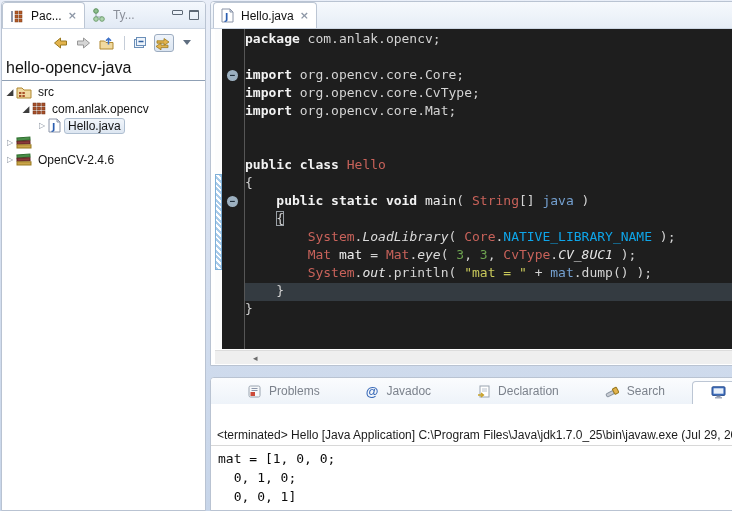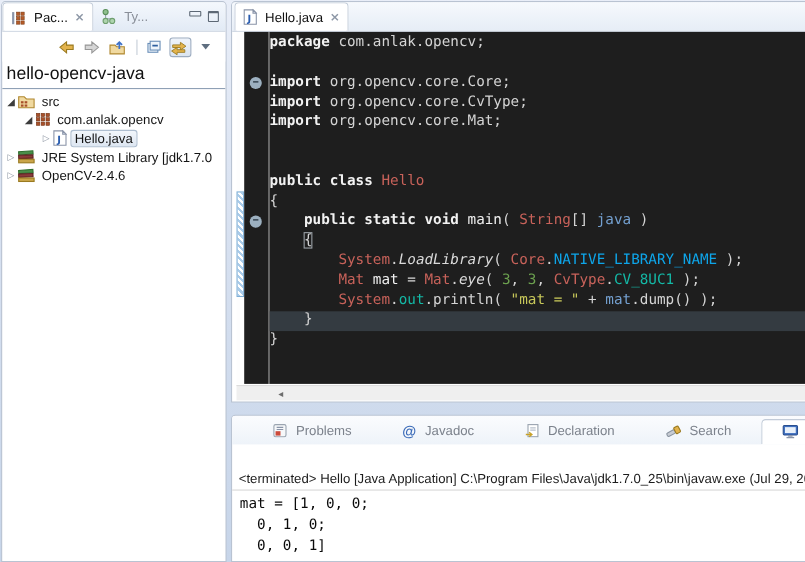--- a/index.html
+++ b/index.html
@@ -60,21 +60,21 @@
   .gutter-sep { width:1px; background:#565656; flex:0 0 1px; }
   .code { flex:1; background:#1e1e1e; padding-top:2px; overflow:hidden; cursor:text; }
   .code-line { height:18px; line-height:18px; white-space:pre;
     font:13px "DejaVu Sans Mono",monospace; color:#d4d4d4; }
   .code-line.current { background:#343b41; }
   .t-kw   { font-weight:bold; color:#f2f2f2; }
   .t-decl { font-weight:normal; color:#f0f0f0; }
   .t-cls  { color:#c8625a; }
   .t-mth  { font-style:italic; color:#dadada; }
   .t-cn   { color:#0ea5e9; }
-  .t-sf   { color:#14b8a6; }
+  .t-sf   { font-style:italic; color:#e5e5e5; }
   .t-num  { color:#6ca14f; }
   .t-str  { color:#c8c85a; }
   .t-var  { color:#74a0d0; }
   .t-pl   { color:#d4d4d4; }
   .t-brk  { color:#d4d4d4; outline:1px solid #9aa0a6; outline-offset:-1px; }
   .hscroll { position:absolute; left:4px; right:0; bottom:1px; height:14px;
     background:#efefef; border-top:1px solid #dcdcdc; display:flex; align-items:center; }
   .hs-arrow { margin-left:38px; font-size:9px; color:#6d6d6d; line-height:14px; }
 
   
@@ -227,21 +227,20 @@
       </div>
       <div class="trow" style="padding-left: 2px;">
         <span class="arrow">▷</span>
         <span class="ic">
           <svg width="16" height="13" viewBox="0 0 16 13">
             <rect x="1" y="1.5" width="13" height="3" fill="#4a8f4a" stroke="#2f6f2f" transform="rotate(-4 7 3)"></rect>
             <rect x="1" y="5" width="13" height="3" fill="#8a3a3a" stroke="#5f2222" transform="rotate(-2 7 6.5)"></rect>
             <rect x="1" y="8.8" width="14" height="3.2" fill="#caa54a" stroke="#9a7a20"></rect>
           </svg>
         </span>
-        <span class="tlabel">JRE System Library [jdk1.7.0</span>
       </div>
       <div class="trow" style="padding-left: 2px;">
         <span class="arrow">▷</span>
         <span class="ic">
           <svg width="16" height="13" viewBox="0 0 16 13">
             <rect x="1" y="1.5" width="13" height="3" fill="#4a8f4a" stroke="#2f6f2f" transform="rotate(-4 7 3)"></rect>
             <rect x="1" y="5" width="13" height="3" fill="#8a3a3a" stroke="#5f2222" transform="rotate(-2 7 6.5)"></rect>
             <rect x="1" y="8.8" width="14" height="3.2" fill="#caa54a" stroke="#9a7a20"></rect>
           </svg>
         </span>

